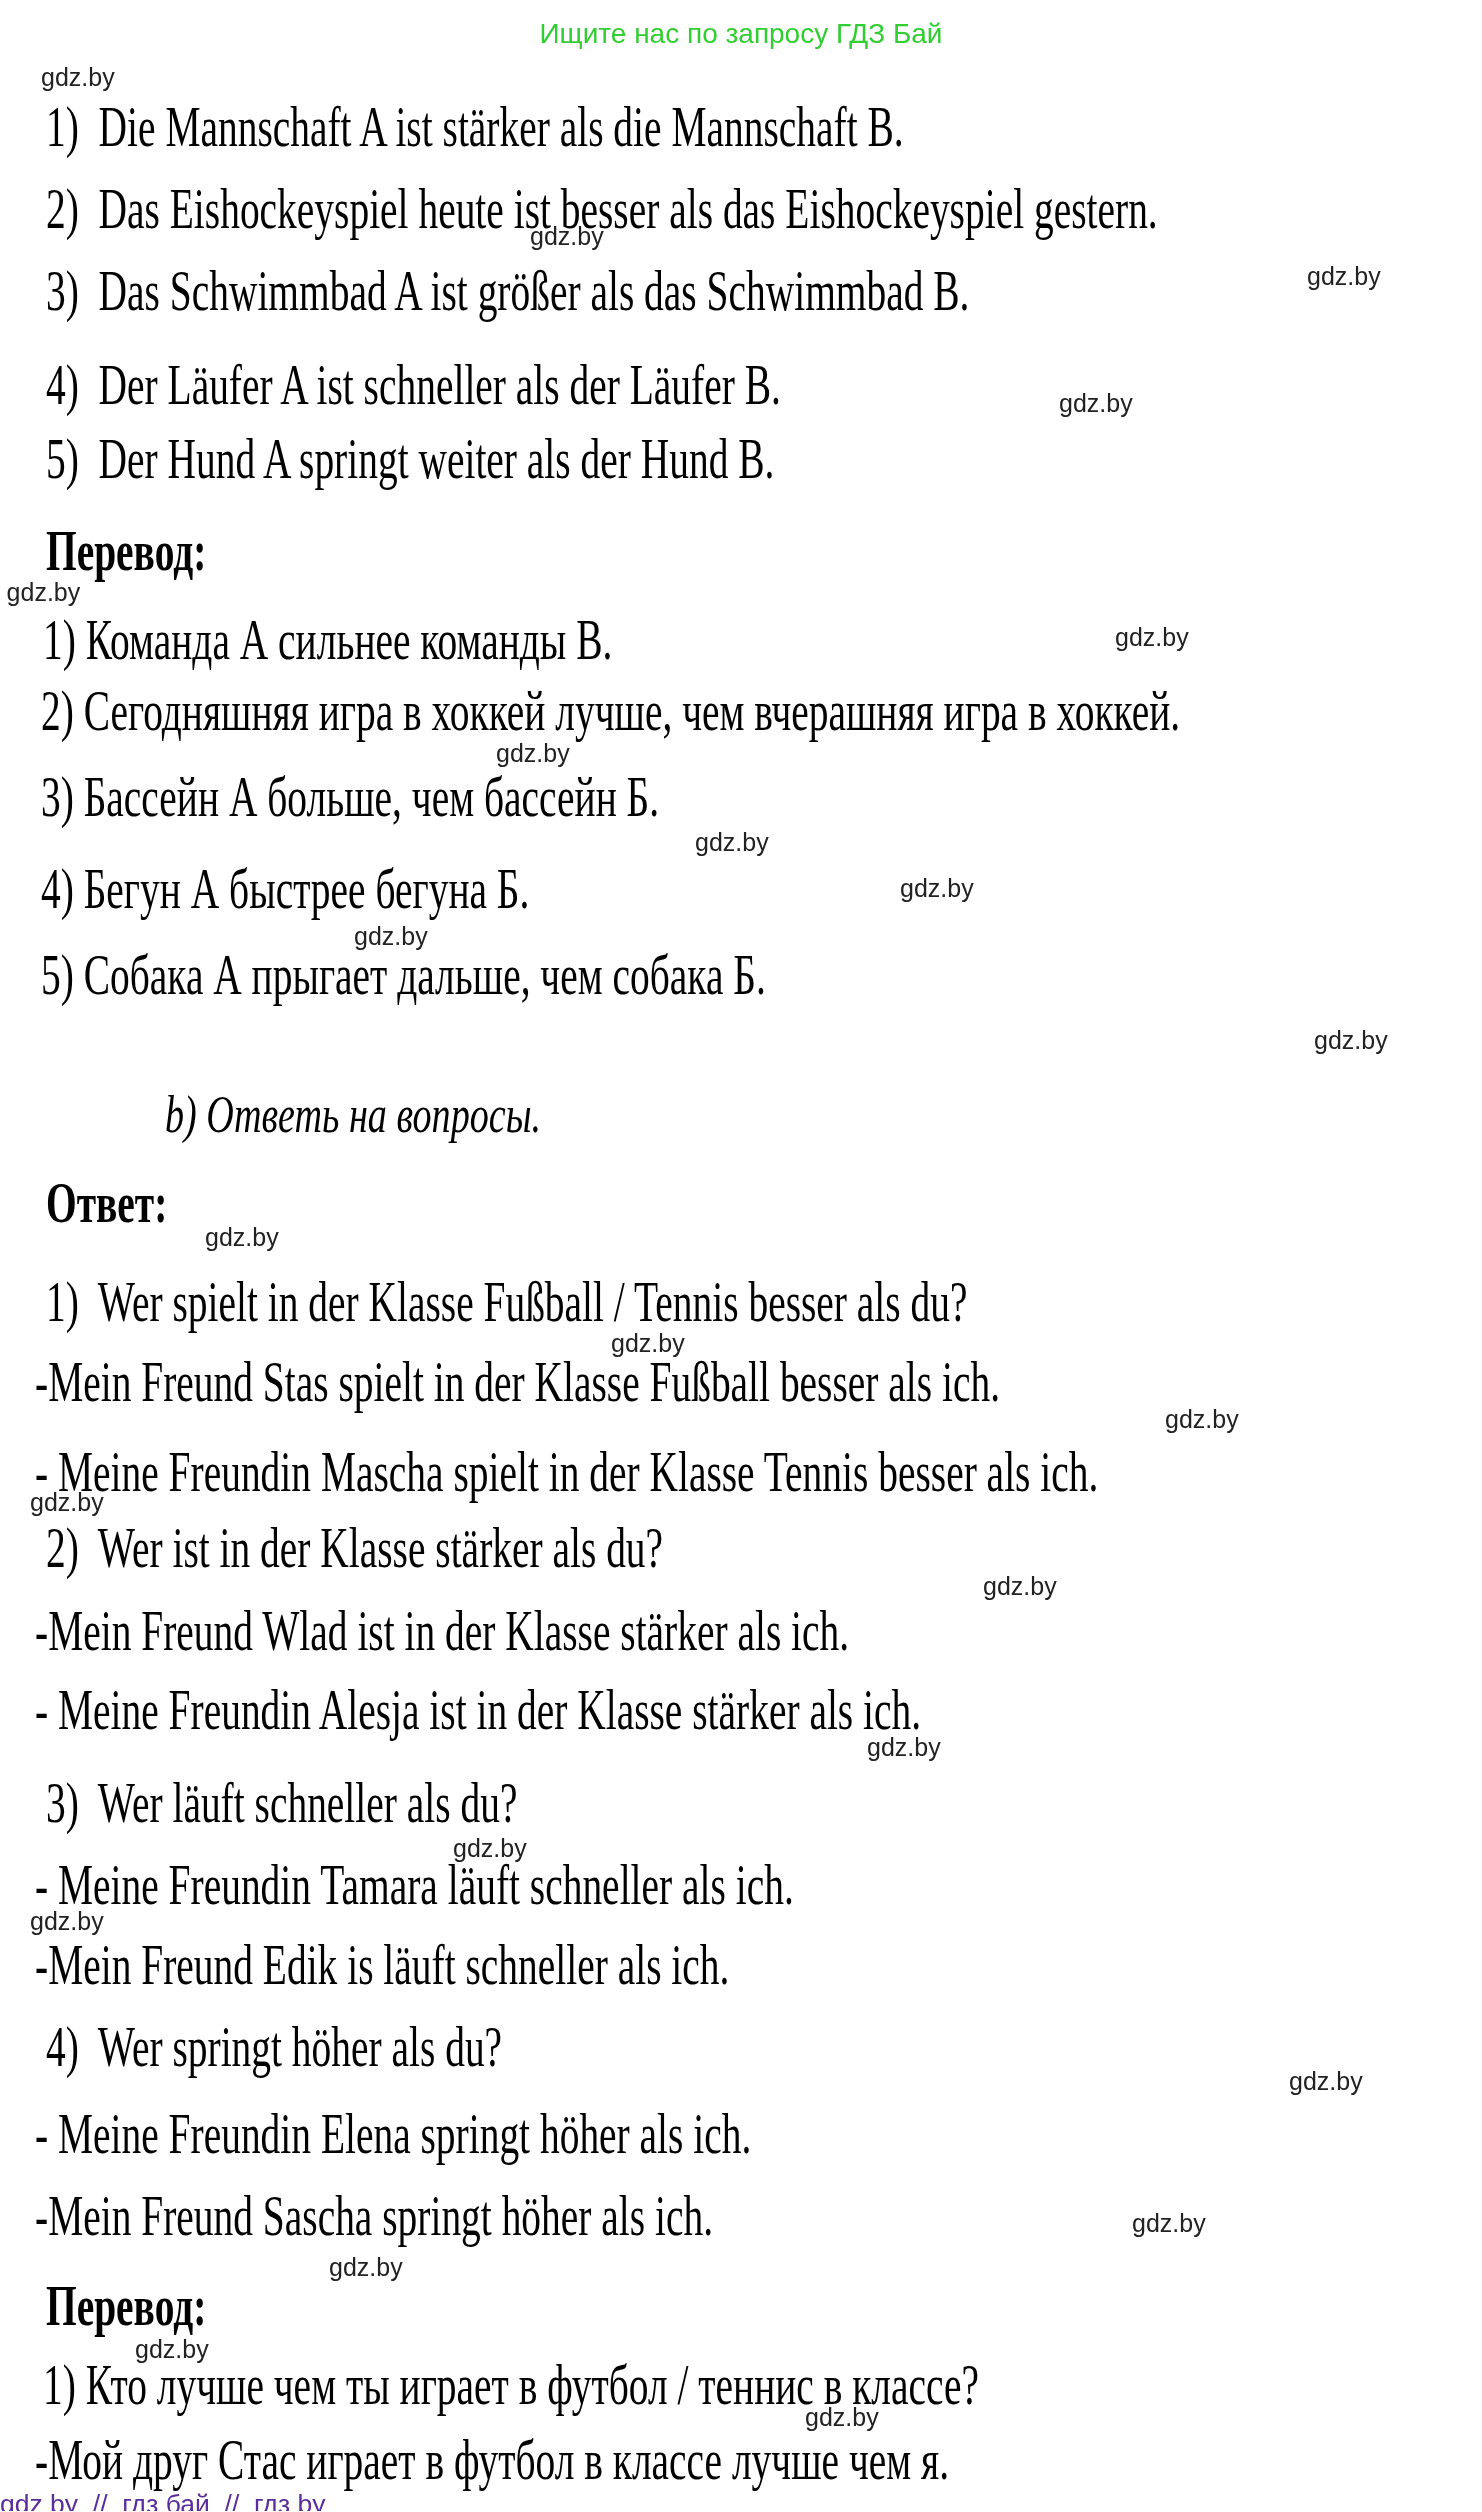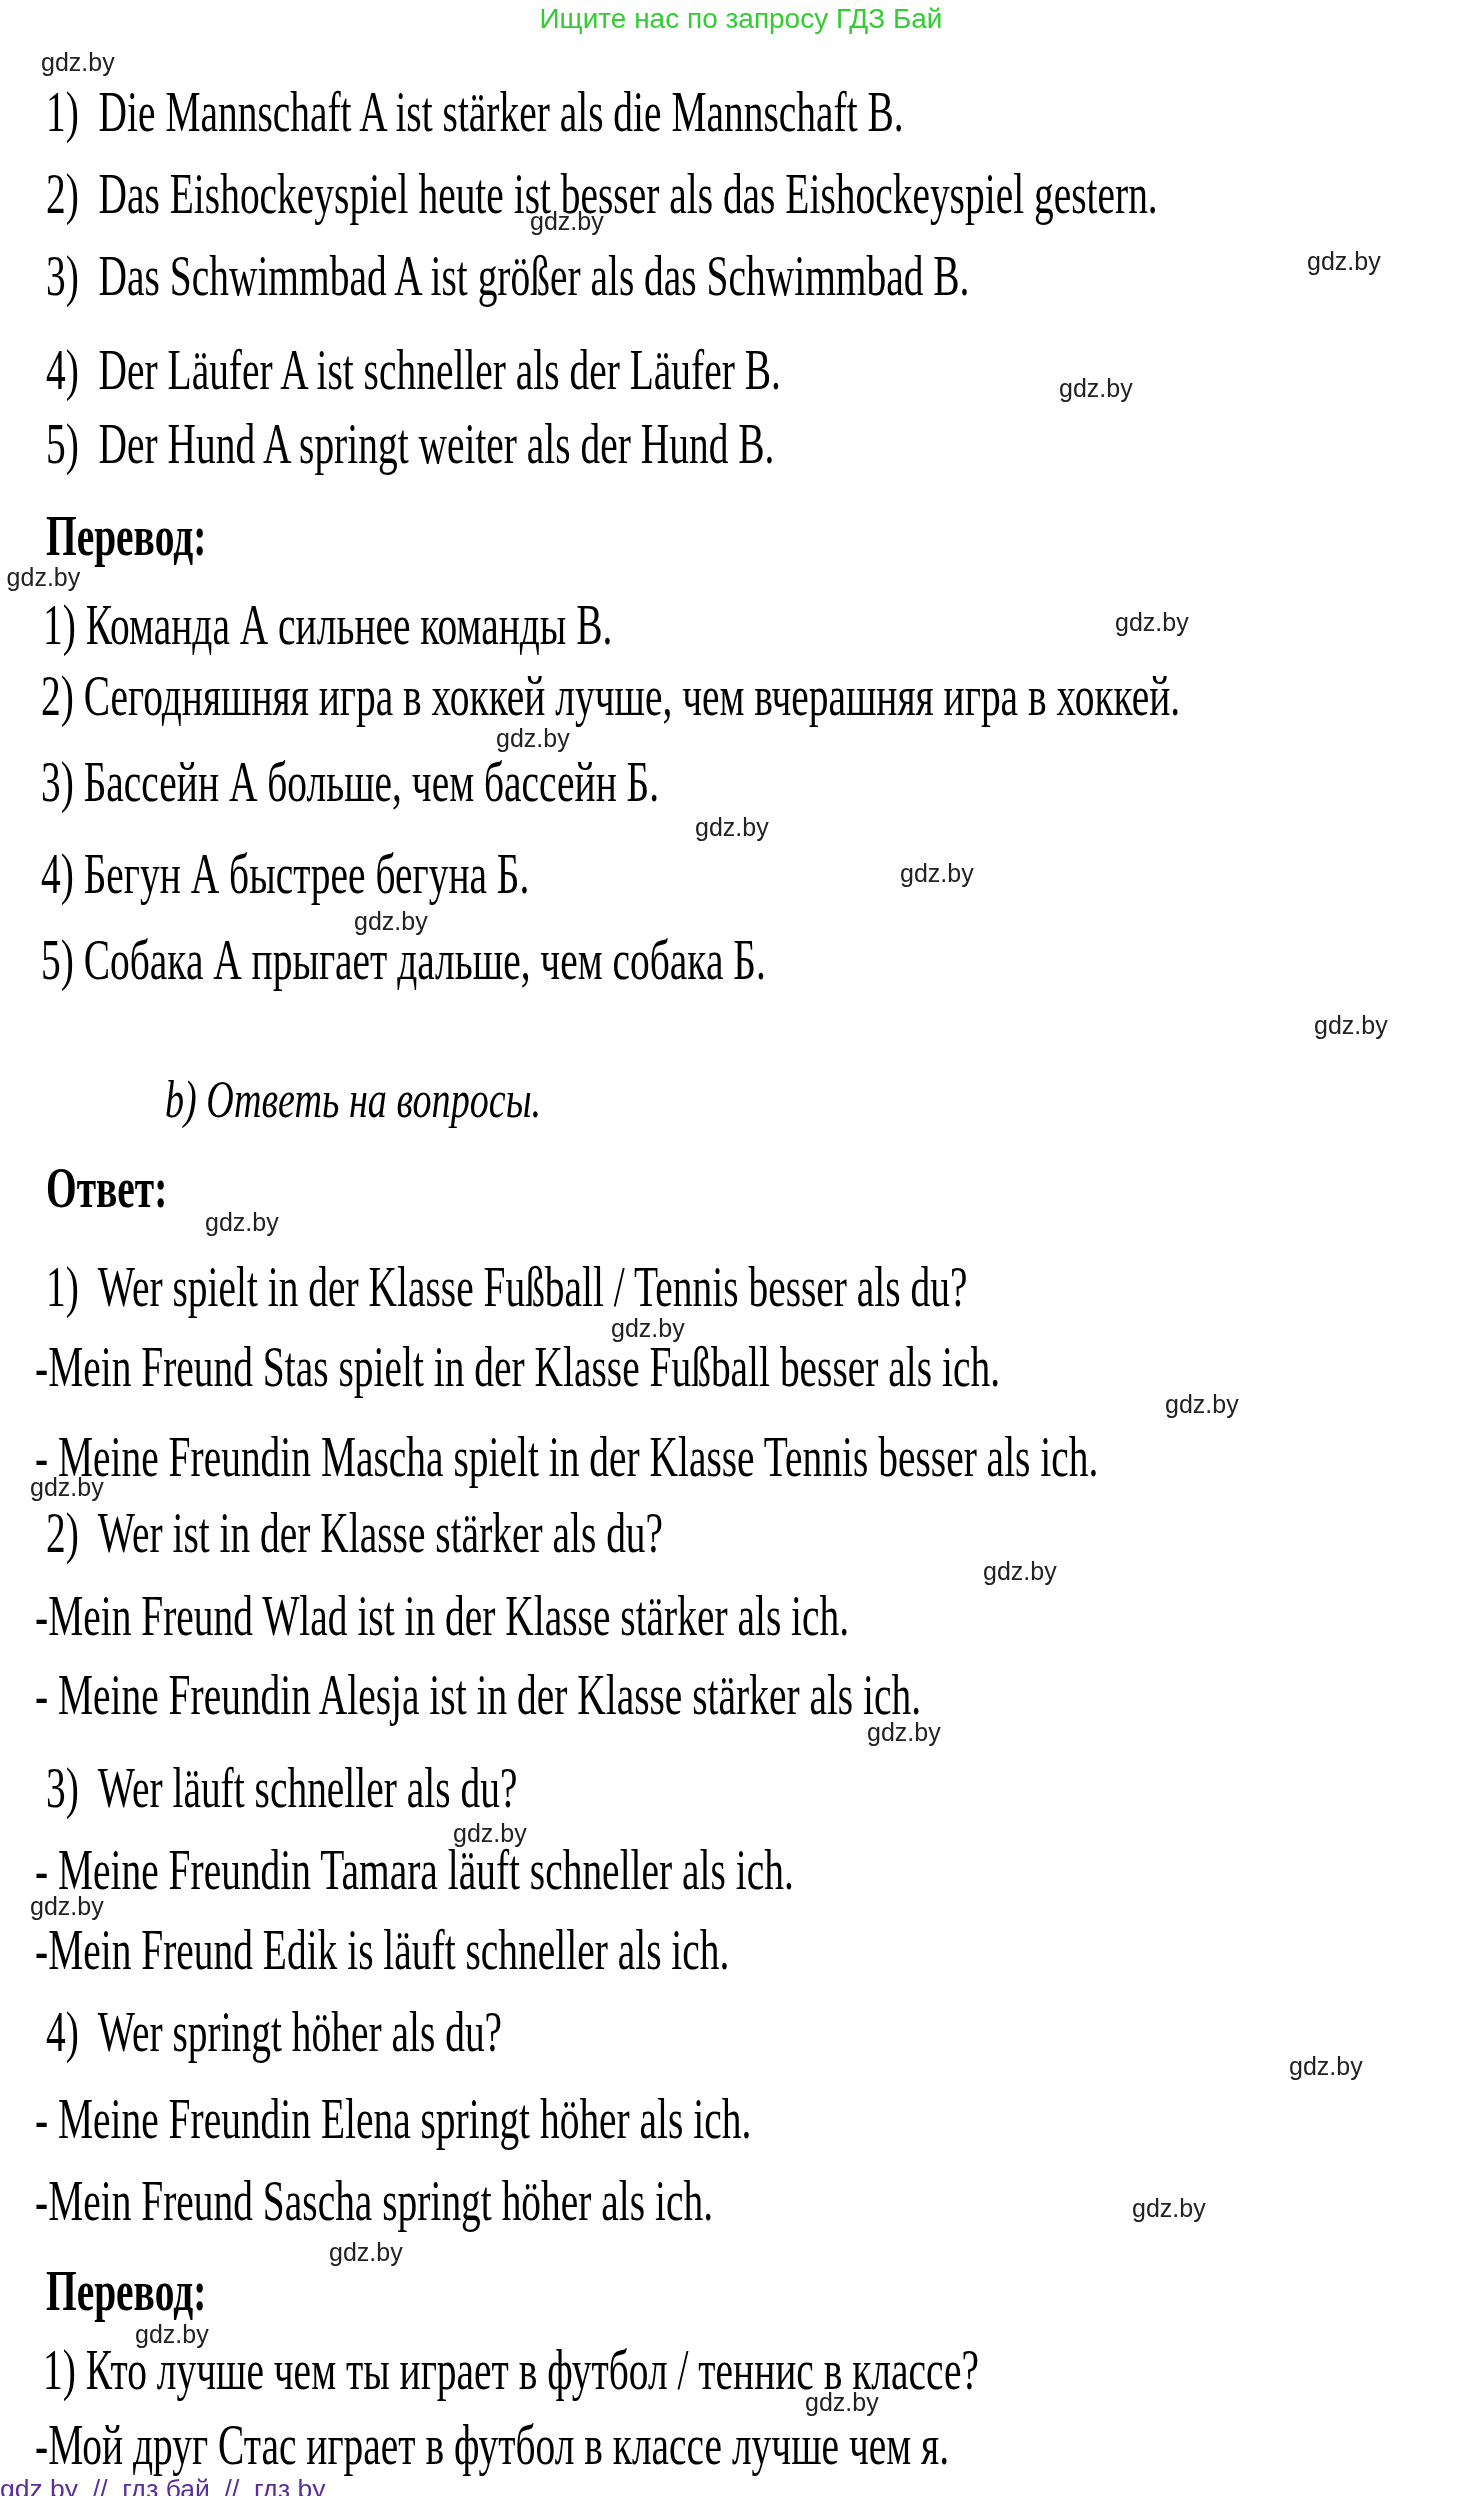--- a/index.html
+++ b/index.html
@@ -8,20 +8,21 @@
     --wm-gray:#222222;
     --ink:#000000;
   }
   html,body{margin:0;padding:0;background:#ffffff;}
   #page{
     position:relative;
     width:1482px;
     height:2496px;
     background:#ffffff;
     overflow:hidden;
+    margin-top:15px;
   }
   .promo{
     position:absolute;
     top:3.3px;left:0;width:100%;
     text-align:center;
     font-family:"Liberation Sans",sans-serif;
     font-size:28px;
     color:var(--promo-green);
   }
   .wm{

